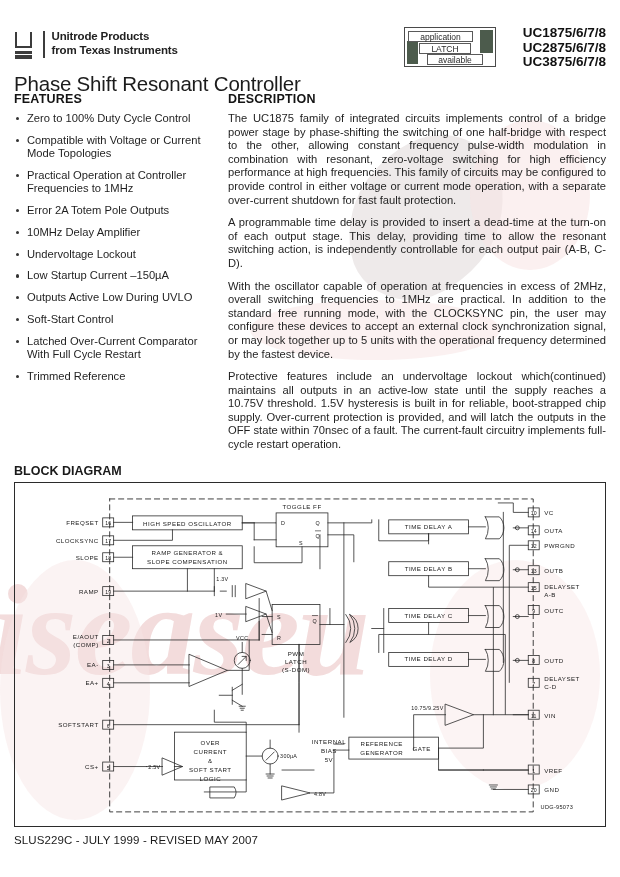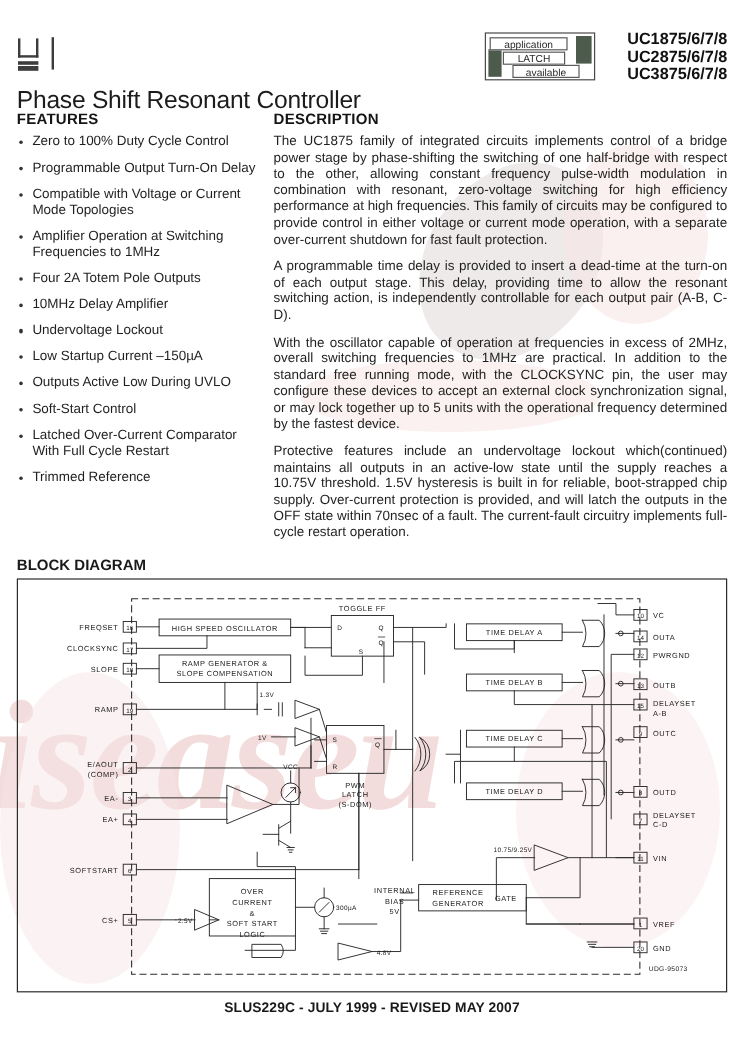--- a/index.html
+++ b/index.html
@@ -97,21 +97,21 @@
   .bd-h { font-size:12.5px; font-weight:bold; margin:10px 0 4px 0; }
   .bd-wrap { position:relative; width:592px; height:345px; border:1.3px solid #2b2b2b; background:transparent; }
   .bd { position:absolute; inset:0; }
   .bd text { font-family:"Liberation Sans", sans-serif; fill:#1a1a1a; }
   .lbl { font-size:6.2px; letter-spacing:0.5px; }
   .lbl-s { font-size:5.4px; letter-spacing:0.3px; }
   .pinnum { font-size:5.2px; }
   .udg { font-size:5.6px; fill:#3a3a3a; letter-spacing:0.3px; }
 
   
-  .foot { font-size:11.5px; font-weight:bold; margin-top:7px; letter-spacing:0.1px;text-align:center; }
+  .foot { font-size:11.5px; font-weight:normal; margin-top:7px; letter-spacing:0.1px; }
 </style>
 </head>
 <body>
 
 <div class="wm wm-text wm-a">iseaseu</div>
 <div class="wm wm-text wm-b">⬤</div>
 <div class="wm-blob" style="left:470px;top:120px;width:120px;height:150px;opacity:.55;"></div>
 <div class="wm-blob" style="left:250px;top:300px;width:250px;height:60px;opacity:.5;"></div>
 <div class="wm-blob" style="left:0px;top:560px;width:150px;height:260px;opacity:.45;"></div>
 <div class="wm-blob" style="left:430px;top:560px;width:170px;height:230px;opacity:.4;"></div>
@@ -119,20 +119,24 @@
 <div class="page">
 
   <div class="hdr">
     <div class="logo-row">
       <div class="uni-mark">
         <div class="uni-u"></div>
           <div class="uni-bar1"></div>
           <div class="uni-bar2"></div>
       </div>
       <div class="uni-div"></div>
+      <div class="uni-txt">
+        <div>Unitrode Products</div>
+        <div>from Texas Instruments</div>
+      </div>
     </div>
 
     <div class="appbox">
       <div class="blk ab-r"></div>
         <div class="blk ab-l"></div>
       <div class="ab-line ab-1">application</div>
       <div class="ab-line ab-2">LATCH</div>
       <div class="ab-line ab-3">available</div>
     </div>
 
@@ -143,24 +147,23 @@
     </div>
 
     <div class="title">Phase Shift Resonant Controller</div>
   </div>
 
   <div class="cols">
     <div class="col-l">
       <div class="sect-h">FEATURES</div>
       <ul class="features">
         <li>Zero to 100% Duty Cycle Control</li>
-        <li>Programmable Output Turn-On Delay</li>
         <li>Compatible with Voltage or Current Mode Topologies</li>
-        <li>Amplifier Operation at Switching Frequencies to 1MHz</li>
-        <li>Four 2A Totem Pole Outputs</li>
+        <li>Practical Operation at Controller Frequencies to 1MHz</li>
+        <li>Error 2A Totem Pole Outputs</li>
         <li>10MHz Delay Amplifier</li>
         <li>Undervoltage Lockout</li>
         <li>Low Startup Current –150µA</li>
         <li>Outputs Active Low During UVLO</li>
         <li>Soft-Start Control</li>
         <li>Latched Over-Current Comparator With Full Cycle Restart</li>
         <li>Trimmed Reference</li>
       </ul>
     </div>
 

